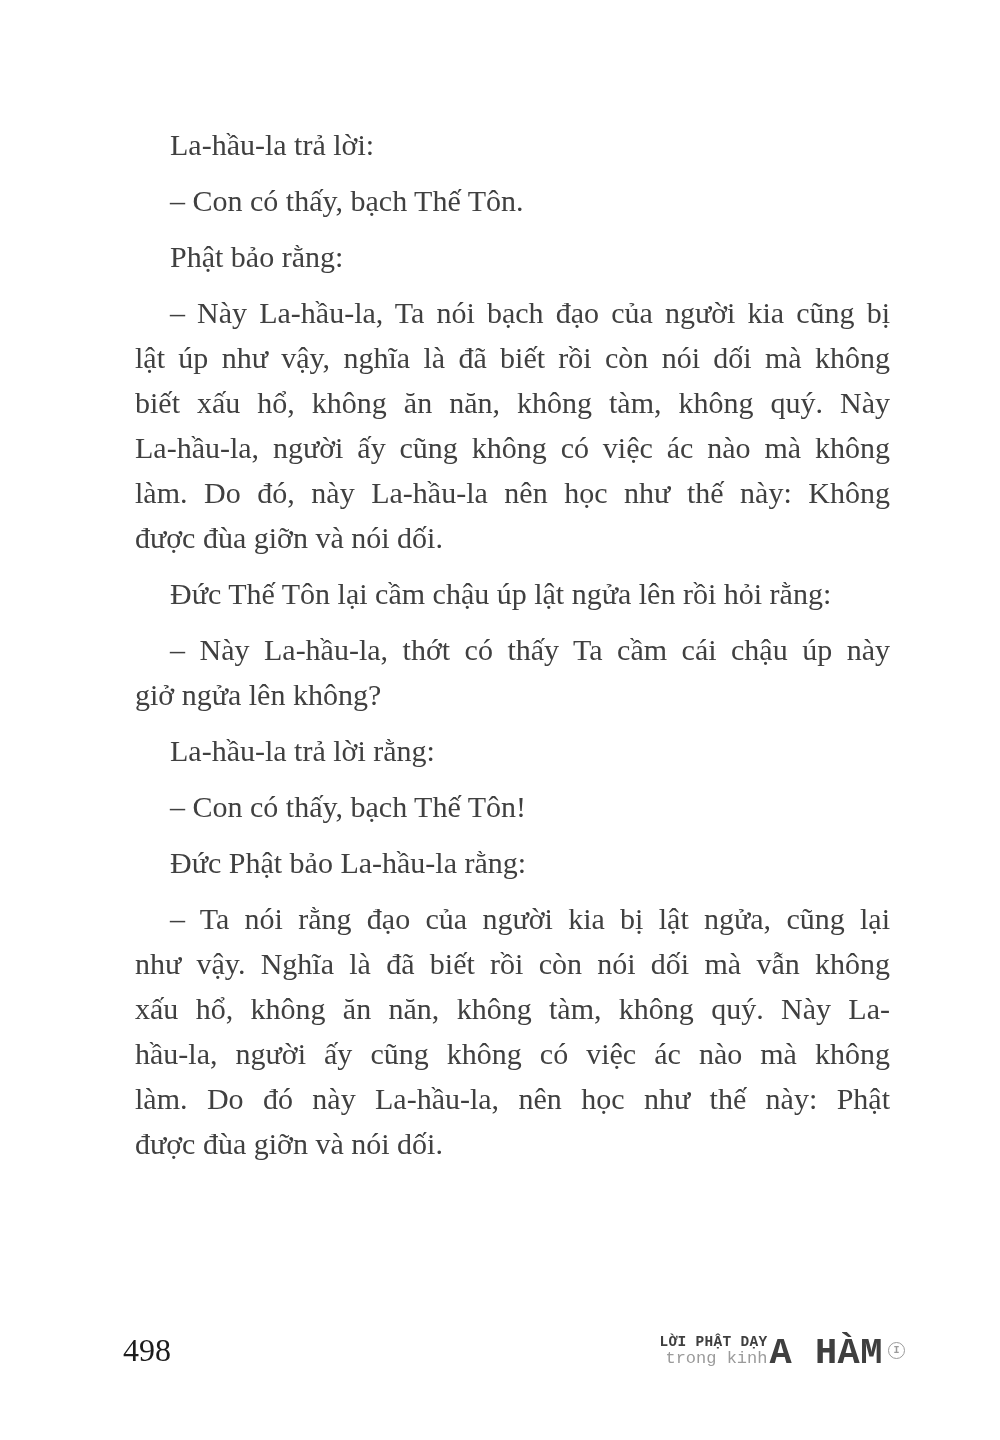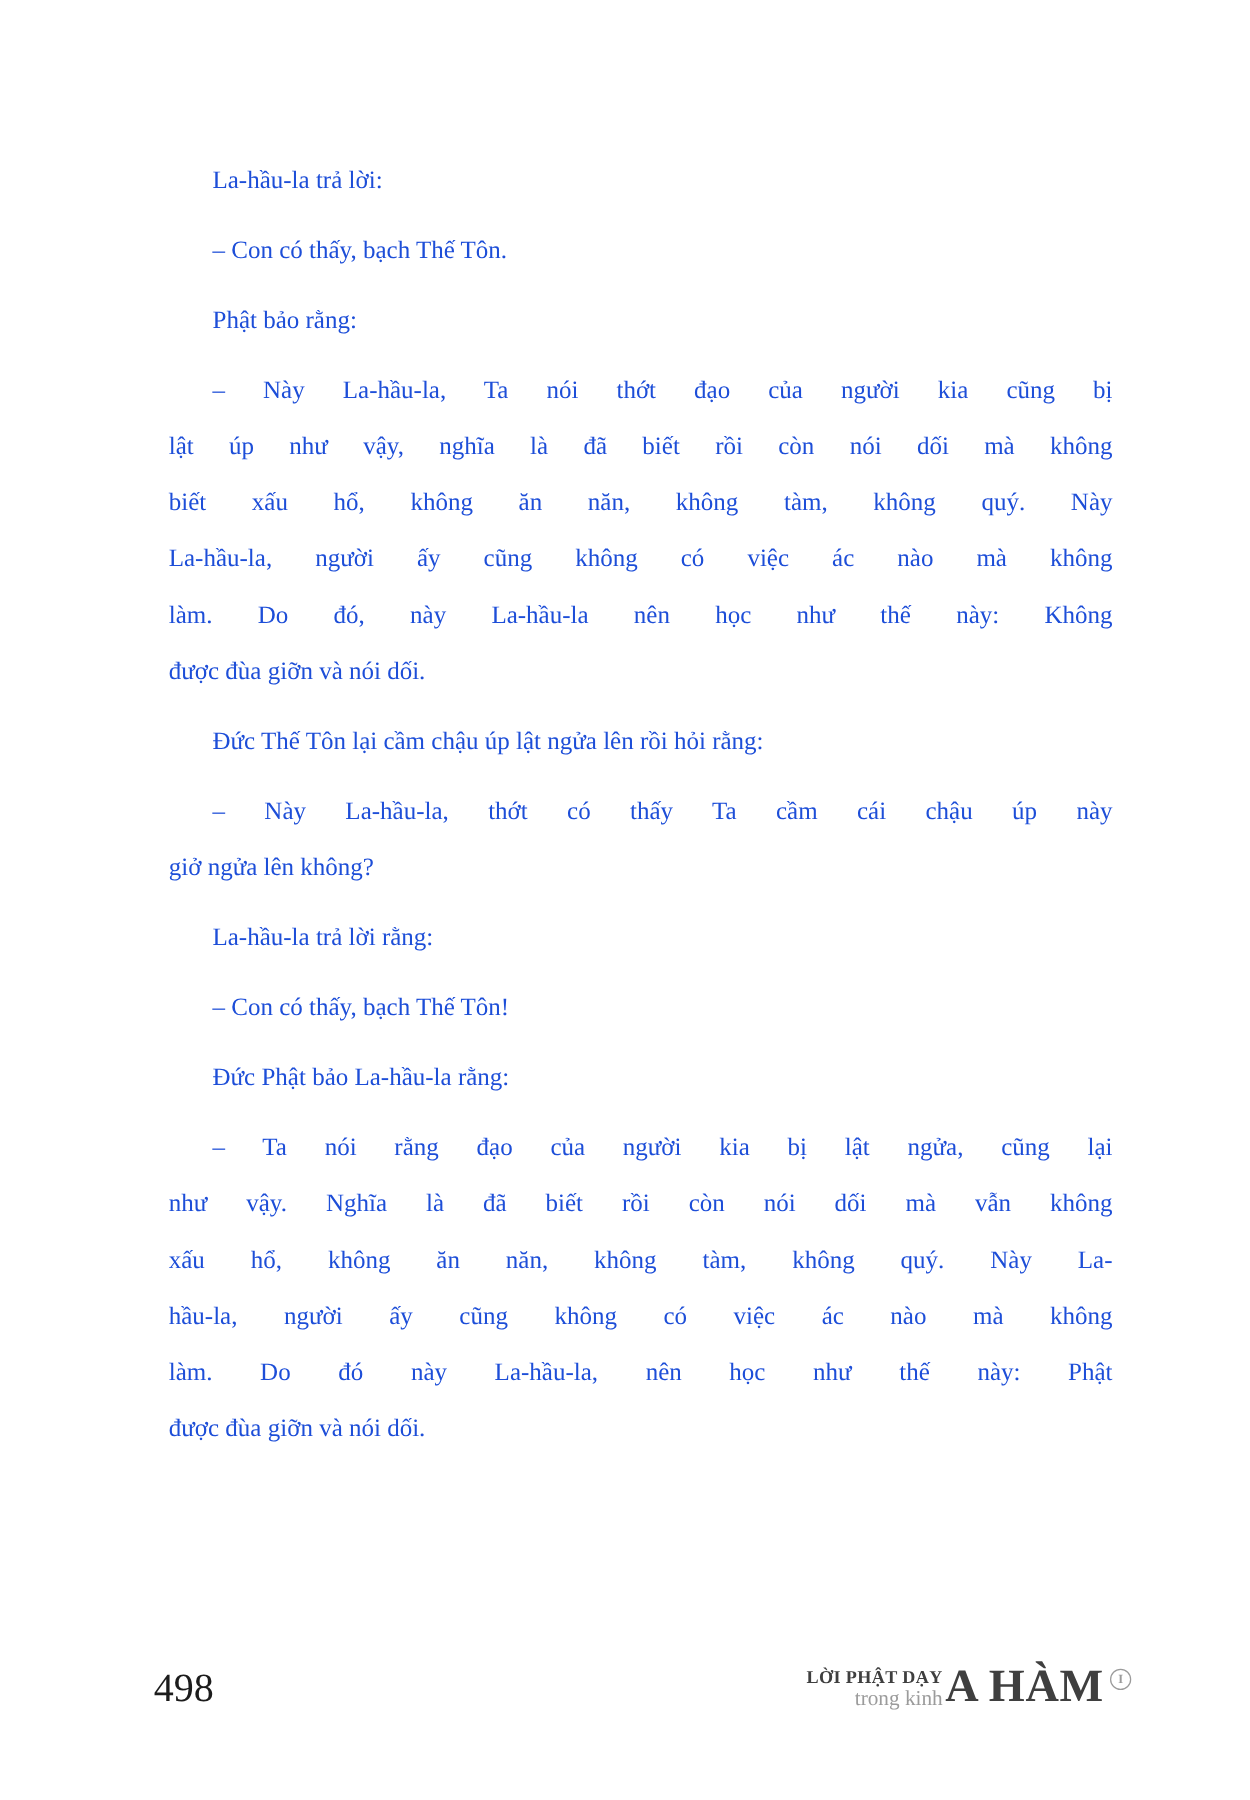--- a/index.html
+++ b/index.html
@@ -19,24 +19,24 @@
   .body-text {
     position: absolute;
     top: 122px;
     left: 135px;
     width: 755px;
   }
   .paragraph {
     margin: 0 0 11px 0;
   }
   .text-line {
-    font-size: 20px;
+    font-size: 30px;
     line-height: 45px;
     white-space: normal;
-    color: #1d4ed8;
+    color: #404040;
   }
   .text-line.justify {
     text-align: justify;
     text-align-last: justify;
   }
   .text-line.first {
     padding-left: 35px;
   }
   .footer {
     position: absolute;
@@ -49,22 +49,22 @@
     align-items: flex-end;
   }
   .page-number {
     font-size: 32px;
     line-height: 1;
     color: #1c1c1c;
     padding-bottom: 4px;
   }
   .publisher-logo {
     display: flex;
-    align-items: flex-start;
-    font-family: Liberation Serif, serif;
+    align-items: center;
+    font-family: Liberation Mono, monospace;
   }
   .logo-left {
     display: flex;
     flex-direction: column;
     align-items: flex-end;
     padding-bottom: 3px;
   }
   .logo-series-name {
     font-size: 14.5px;
     font-weight: bold;
@@ -108,21 +108,21 @@
       <div class="paragraph">
         <div class="text-line first">La-hầu-la trả lời:</div>
       </div>
       <div class="paragraph">
         <div class="text-line first">– Con có thấy, bạch Thế Tôn.</div>
       </div>
       <div class="paragraph">
         <div class="text-line first">Phật bảo rằng:</div>
       </div>
       <div class="paragraph">
-        <div class="text-line first justify">– Này La-hầu-la, Ta nói thớt đạo của người kia cũng bị</div>
+        <div class="text-line first justify">– Này La-hầu-la, Ta nói bạch đạo của người kia cũng bị</div>
         <div class="text-line justify">lật úp như vậy, nghĩa là đã biết rồi còn nói dối mà không</div>
         <div class="text-line justify">biết xấu hổ, không ăn năn, không tàm, không quý. Này</div>
         <div class="text-line justify">La-hầu-la, người ấy cũng không có việc ác nào mà không</div>
         <div class="text-line justify">làm. Do đó, này La-hầu-la nên học như thế này: Không</div>
         <div class="text-line">được đùa giỡn và nói dối.</div>
       </div>
       <div class="paragraph">
         <div class="text-line first">Đức Thế Tôn lại cầm chậu úp lật ngửa lên rồi hỏi rằng:</div>
       </div>
       <div class="paragraph">

